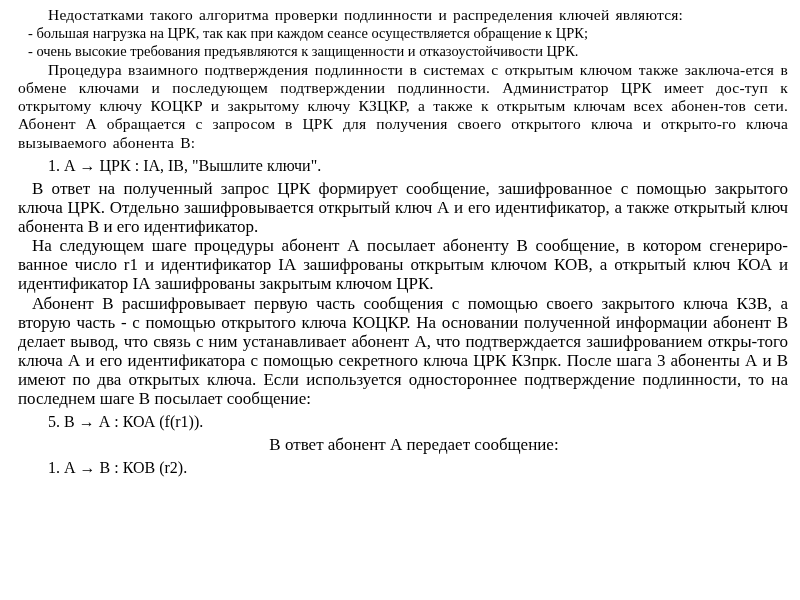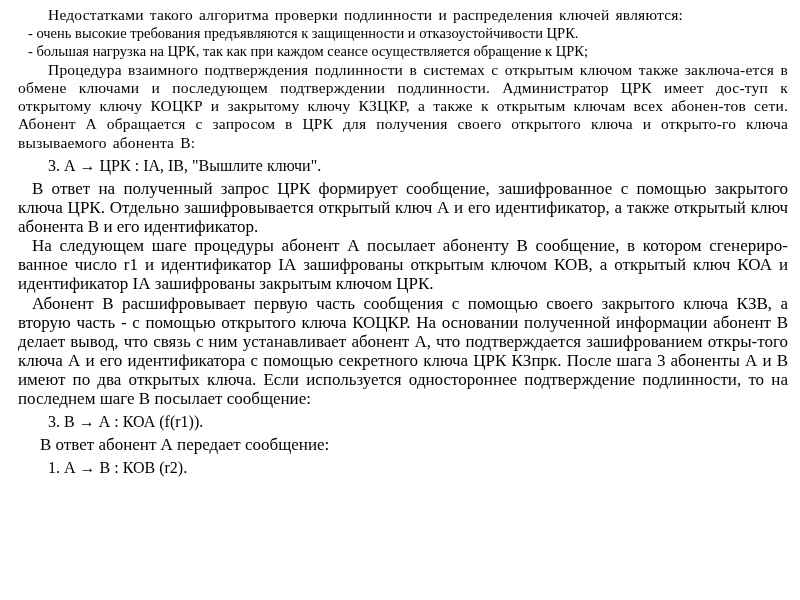--- a/index.html
+++ b/index.html
@@ -49,33 +49,33 @@
     text-indent: 30px;
   }
   
   .para-small {
     font-size: 17px;
     line-height: 1.12;
     text-align: justify;
     text-indent: 14px;
   }
   .para-small.single {
-    text-align: left;
+    text-align: center;
     text-indent: 22px;
     margin: 2px 0;
   }
 </style>
 </head>
 <body>
 
 <div class="page">
   <p class="para-main">Недостатками такого алгоритма проверки подлинности и распределения ключей являются:</p>
+  <p class="para-dash">- большая нагрузка на ЦРК, так как при каждом сеансе осуществляется обращение к ЦРК;</p>
   <p class="para-dash">- очень высокие требования предъявляются к защищенности и отказоустойчивости ЦРК.</p>
-  <p class="para-dash">- большая нагрузка на ЦРК, так как при каждом сеансе осуществляется обращение к ЦРК;</p>
   <p class="para-main">Процедура взаимного подтверждения подлинности в системах с открытым ключом также заключа-ется в обмене ключами и последующем подтверждении подлинности. Администратор ЦРК имеет дос-туп к открытому ключу КОЦКР и закрытому ключу КЗЦКР, а также к открытым ключам всех абонен-тов сети. Абонент А обращается с запросом в ЦРК для получения своего открытого ключа и открыто-го ключа вызываемого абонента В:</p>
-  <p class="para-step">3. А → ЦРК : IА, IВ, "Вышлите ключи".</p>
+  <p class="para-step">1. А → ЦРК : IА, IВ, "Вышлите ключи".</p>
   <p class="para-small">В ответ на полученный запрос ЦРК формирует сообщение, зашифрованное с помощью закрытого ключа ЦРК. Отдельно зашифровывается открытый ключ А и его идентификатор, а также открытый ключ абонента В и его идентификатор.</p>
   <p class="para-small">На следующем шаге процедуры абонент А посылает абоненту В сообщение, в котором сгенериро-ванное число r1 и идентификатор IА зашифрованы открытым ключом КОВ, а открытый ключ КОА и идентификатор IА зашифрованы закрытым ключом ЦРК.</p>
   <p class="para-small">Абонент В расшифровывает первую часть сообщения с помощью своего закрытого ключа КЗВ, а вторую часть - с помощью открытого ключа КОЦКР. На основании полученной информации абонент В делает вывод, что связь с ним устанавливает абонент А, что подтверждается зашифрованием откры-того ключа А и его идентификатора с помощью секретного ключа ЦРК КЗпрк. После шага 3 абоненты А и В имеют по два открытых ключа. Если используется одностороннее подтверждение подлинности, то на последнем шаге В посылает сообщение:</p>
-  <p class="para-step">3. В → А : КОА (f(r1)).</p>
+  <p class="para-step">5. В → А : КОА (f(r1)).</p>
   <p class="para-small single">В ответ абонент А передает сообщение:</p>
   <p class="para-step">1. А → В : КОВ (r2).</p>
 </div>
 
 </body></html>

